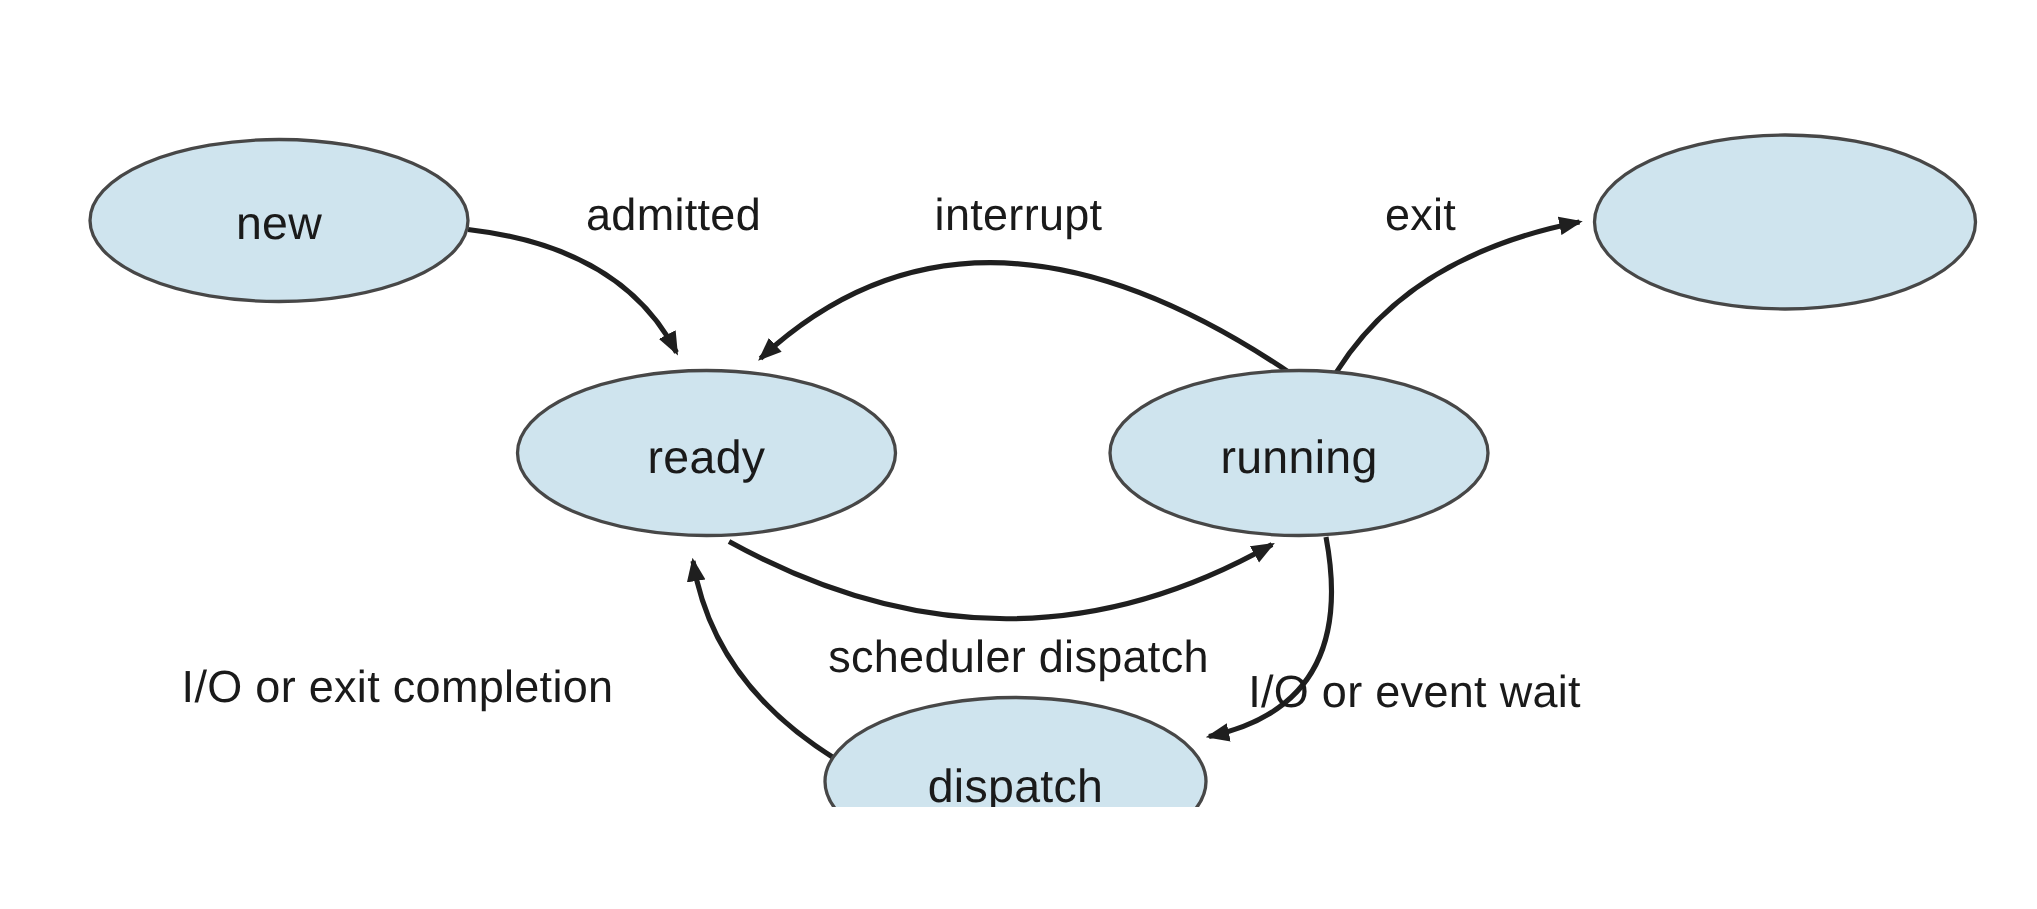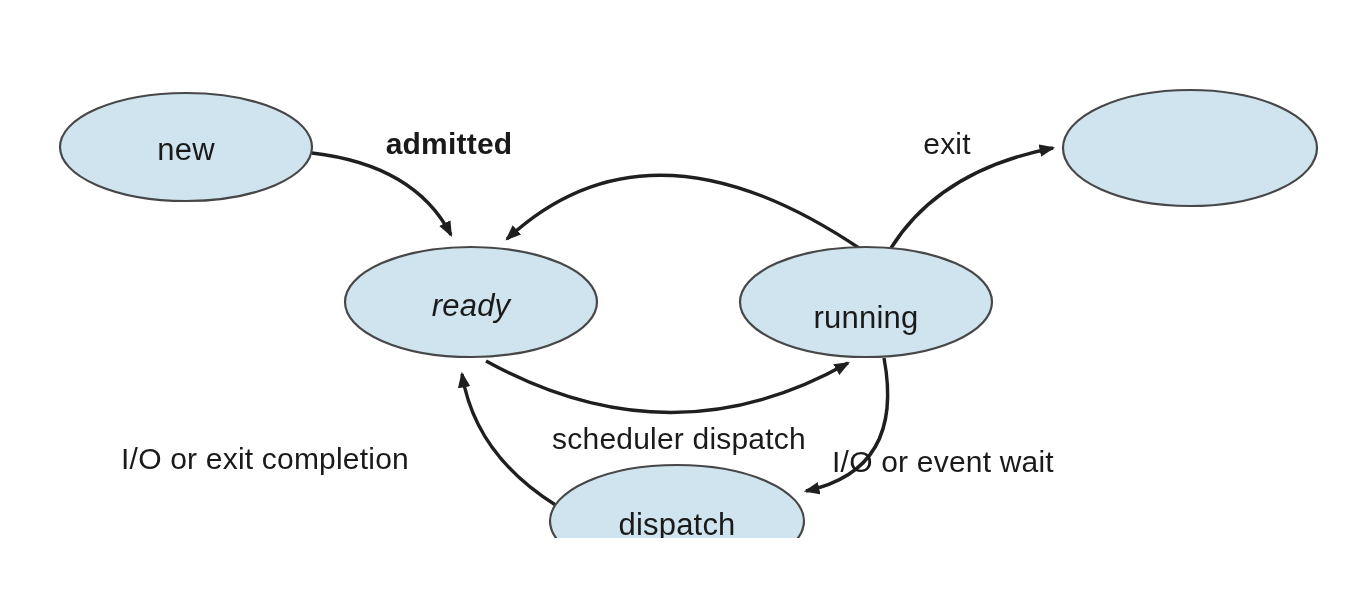--- a/index.html
+++ b/index.html
@@ -70,23 +70,24 @@
     <path class="transition-arrow" d="M 557 506 Q 475 455 462 374" marker-end="url(#arrowhead)"></path>
 
     <ellipse class="state-ellipse" cx="186" cy="147" rx="126" ry="54"></ellipse>
     <ellipse class="state-ellipse" cx="471" cy="302" rx="126" ry="55"></ellipse>
     <ellipse class="state-ellipse" cx="866" cy="302" rx="126" ry="55"></ellipse>
     <ellipse class="state-ellipse" cx="1190" cy="148" rx="127" ry="58"></ellipse>
     <ellipse class="state-ellipse" cx="677" cy="521" rx="127" ry="56"></ellipse>
   </svg>
 
   <div class="label state-label" style="left:186px; top:149px;">new</div>
-  <div class="label state-label" style="left:471px; top:305px;font-style:italic;">ready</div>
-  <div class="label state-label" style="left:866px; top:305px;margin-top:12px;">running</div>
+  <div class="label state-label" style="left:471px; top:305px;">ready</div>
+  <div class="label state-label" style="left:866px; top:305px;">running</div>
   <div class="label state-label" style="left:677px; top:524px;">dispatch</div>
 
-  <div class="label" style="left:449px; top:144px;font-weight:bold;">admitted</div>
+  <div class="label" style="left:449px; top:144px;">admitted</div>
+  <div class="label" style="left:679px; top:144px;">interrupt</div>
   <div class="label" style="left:947px; top:144px;">exit</div>
   <div class="label" style="left:943px; top:462px;">I/O or event wait</div>
   <div class="label" style="left:679px; top:439px;">scheduler dispatch</div>
   <div class="label" style="left:265px; top:459px;">I/O or exit completion</div>
 
 </div>
 
 </body></html>

